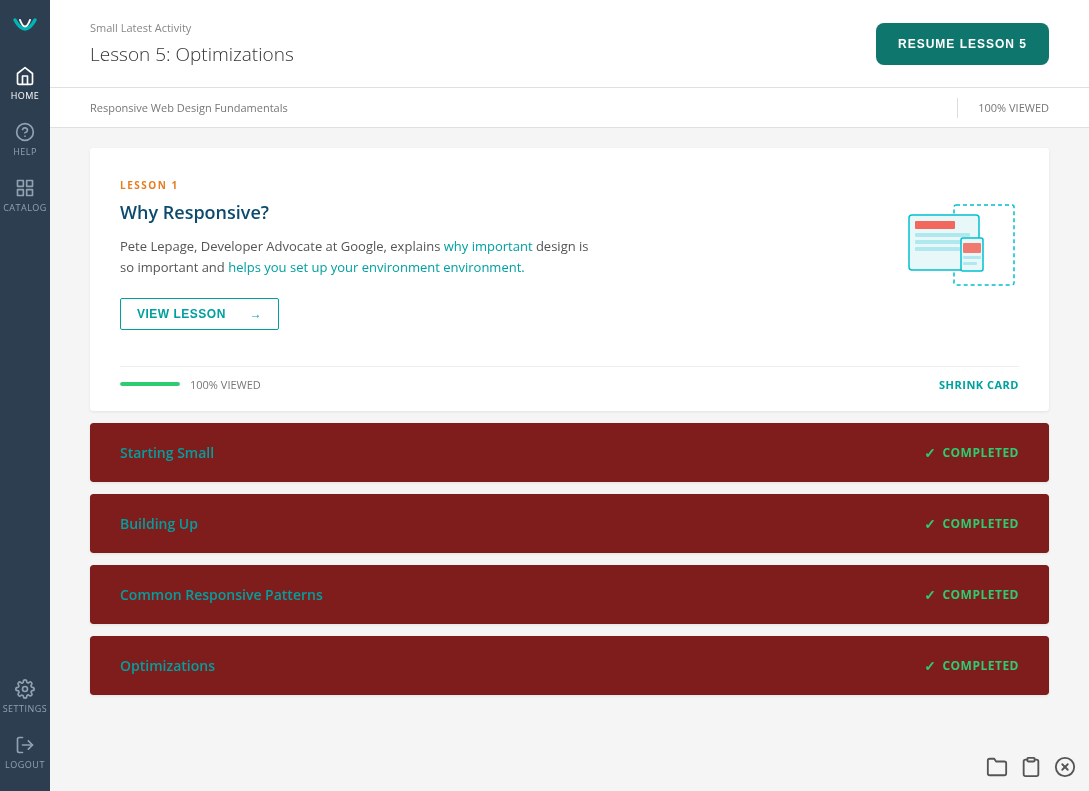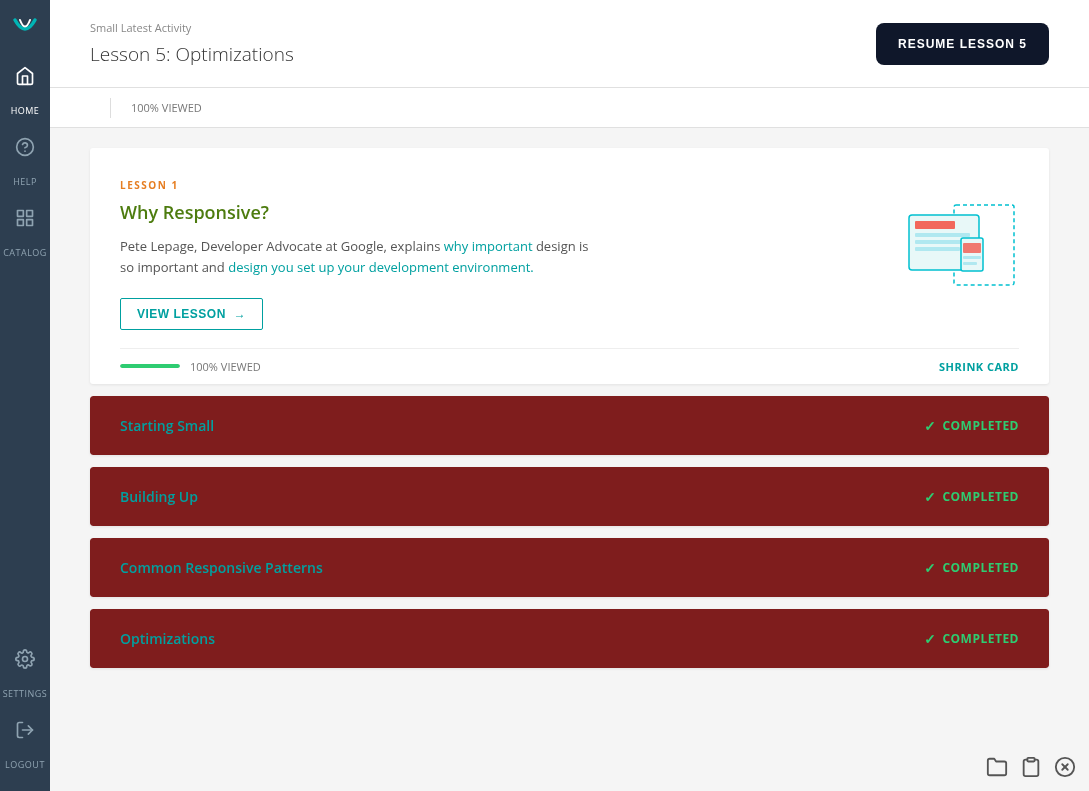--- a/index.html
+++ b/index.html
@@ -30,21 +30,21 @@
       flex-direction: column;
       align-items: center;
       justify-content: center;
       width: 50px;
       padding: 10px 0;
       cursor: pointer;
       color: #8fa3b1;
       font-size: 9px;
       text-transform: uppercase;
       letter-spacing: 0.5px;
-      gap: 18px;
+      gap: 3px;
     }
     .sidebar-item svg { width: 20px; height: 20px; }
     .sidebar-item.active { color: #fff; }
     .sidebar-spacer { flex: 1; }
 
     
     .main {
       flex: 1;
       overflow-y: auto;
       background: #f5f5f5;
@@ -65,21 +65,21 @@
       color: #888;
       margin-bottom: 6px;
       text-transform: none;
     }
     .header-title {
       font-size: 19px;
       color: #333;
       font-weight: 300;
     }
     .resume-btn {
-      background: #0f172a;
+      background: #0f766e;
       color: #fff;
       border: none;
       padding: 14px 22px;
       font-size: 12px;
       font-weight: 700;
       letter-spacing: 1px;
       text-transform: uppercase;
       cursor: pointer;
       border-radius: 8px;
     }
@@ -114,33 +114,33 @@
     }
 
     
     .lesson-card {
       background: #fff;
       border-radius: 3px;
       box-shadow: 0 1px 3px rgba(0,0,0,0.08);
       overflow: hidden;
     }
     .lesson-card-expanded {
-      padding: 30px 30px 0 30px;
+      padding: 30px 30px 9px 30px;
     }
     .lesson-label {
       font-size: 10px;
       font-weight: 700;
       color: #e67e22;
       letter-spacing: 1.5px;
       text-transform: uppercase;
       margin-bottom: 8px;
     }
     .lesson-title {
       font-size: 18px;
-      color: #4d7c0f;
+      color: #0c4a6e;
       font-weight: 600;
       margin-bottom: 12px;
     }
     .lesson-body {
       display: flex;
       justify-content: space-between;
       align-items: flex-start;
     }
     .lesson-desc {
       font-size: 13px;
@@ -154,32 +154,32 @@
     }
     .lesson-image {
       width: 120px;
       height: 90px;
       flex-shrink: 0;
       margin-left: 20px;
     }
     .view-lesson-btn {
       display: inline-flex;
       align-items: center;
-      gap: 8px;
+      gap: 24px;
       border: 1.5px solid #00a0a0;
       color: #00a0a0;
       padding: 8px 16px;
       font-size: 12px;
       font-weight: 700;
       letter-spacing: 0.5px;
       text-transform: uppercase;
       cursor: pointer;
       background: transparent;
       border-radius: 2px;
-      margin-bottom: 18px;
+      margin-bottom: 36px;
     }
     .card-footer {
       display: flex;
       align-items: center;
       justify-content: space-between;
       border-top: 1px solid #eee;
       padding: 10px 0;
       margin-top: 0;
     }
     .card-progress-bar {
@@ -328,34 +328,35 @@
 
   <div class="header-section">
     <div class="header-left">
       <div class="header-subtitle">Small Latest Activity</div>
       <div class="header-title">Lesson 5: Optimizations</div>
     </div>
     <button class="resume-btn">RESUME LESSON 5</button>
   </div>
 
   <div class="progress-row">
+    <span class="progress-row-label">Responsive Web Design Fundamentals</span>
     <div class="progress-row-divider"></div>
     <span class="progress-row-pct">100% VIEWED</span>
   </div>
 
   <div class="content">
 
     <div class="lesson-card">
       <div class="lesson-card-expanded">
         <div class="lesson-label">LESSON 1</div>
         <div class="lesson-body">
           <div>
             <div class="lesson-title">Why Responsive?</div>
             <div class="lesson-desc">
-              Pete Lepage, Developer Advocate at Google, explains <span class="highlight">why important</span> design is so important and <span class="highlight">design you set up your development environment.</span>
+              Pete Lepage, Developer Advocate at Google, explains <span class="highlight">why important</span> design is so important and <span class="highlight">helps you set up your environment environment.</span>
             </div>
             <button class="view-lesson-btn">
               <span>VIEW LESSON</span>
               <span>→</span>
             </button>
           </div>
 
           <div class="lesson-image">
             <svg class="lesson-illustration" viewBox="0 0 120 90" xmlns="http://www.w3.org/2000/svg">
 

